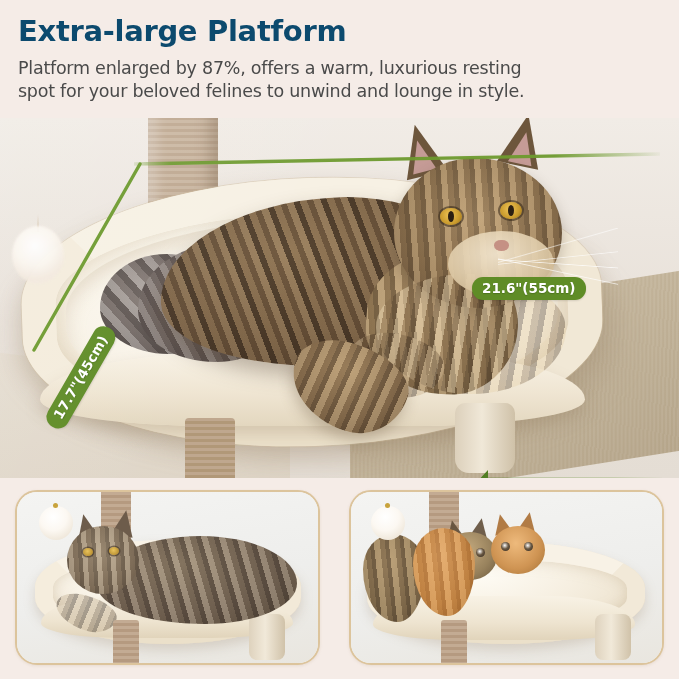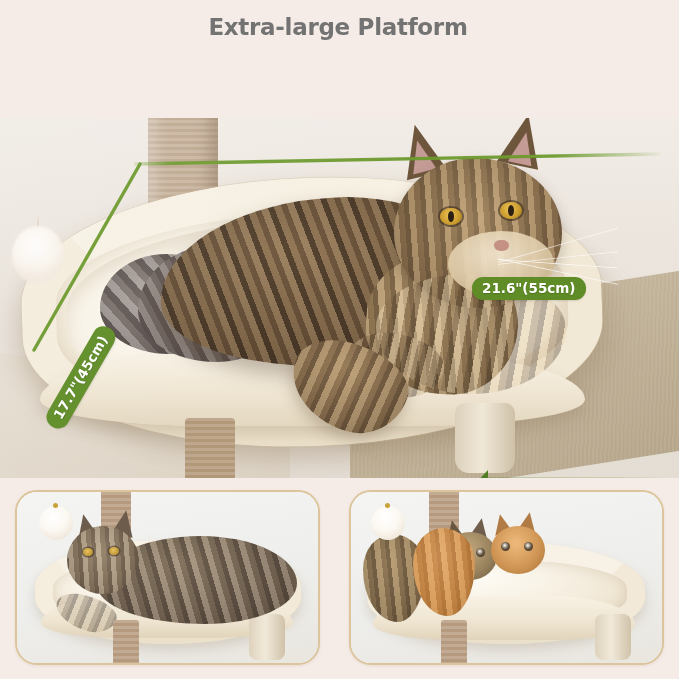--- a/index.html
+++ b/index.html
@@ -10,24 +10,23 @@
     background:#f5ece7;
     overflow:hidden;
     position:relative;
   }
 
   #page { position:relative; width:679px; height:679px; background:#f5ece7; overflow:hidden; }
 
   
   #header { position:absolute; left:18px; top:14px; width:640px; }
   #title {
-    font-size:23px; font-weight:bold; color:#737373;
+    font-size:29px; font-weight:bold; color:#0c4a6e;
     letter-spacing:-0.3px; line-height:1.18;
     font-family:"DejaVu Sans", sans-serif;
-    text-align:center;
   }
   #subtitle {
     margin-top:9px;
     font-size:17.5px; color:#4a4a4a; line-height:1.33;
     letter-spacing:-0.25px;
     font-family:"DejaVu Sans", sans-serif;
     max-width:625px;
   }
   #subtitle .l2 { display:block; }
 
@@ -405,20 +404,24 @@
   .sheen { position:absolute; inset:0; pointer-events:none;
     background:linear-gradient(125deg, rgba(255,255,255,.10) 0%, rgba(255,255,255,0) 45%); }
 </style>
 </head>
 <body>
 
 <div id="page">
 
   <div id="header">
     <div id="title">Extra-large Platform</div>
+    <div id="subtitle">
+      <span class="l1">Platform enlarged by 87%, offers a warm,  luxurious resting</span>
+      <span class="l2">spot for your beloved felines to unwind and lounge in style.</span>
+    </div>
   </div>
 
   <div id="hero">
     <div class="photo">
       <div class="backdrop"></div>
       <div class="wall-shade"></div>
 
       <div class="base-plank-left"></div>
       <div class="base-plank"></div>
 

